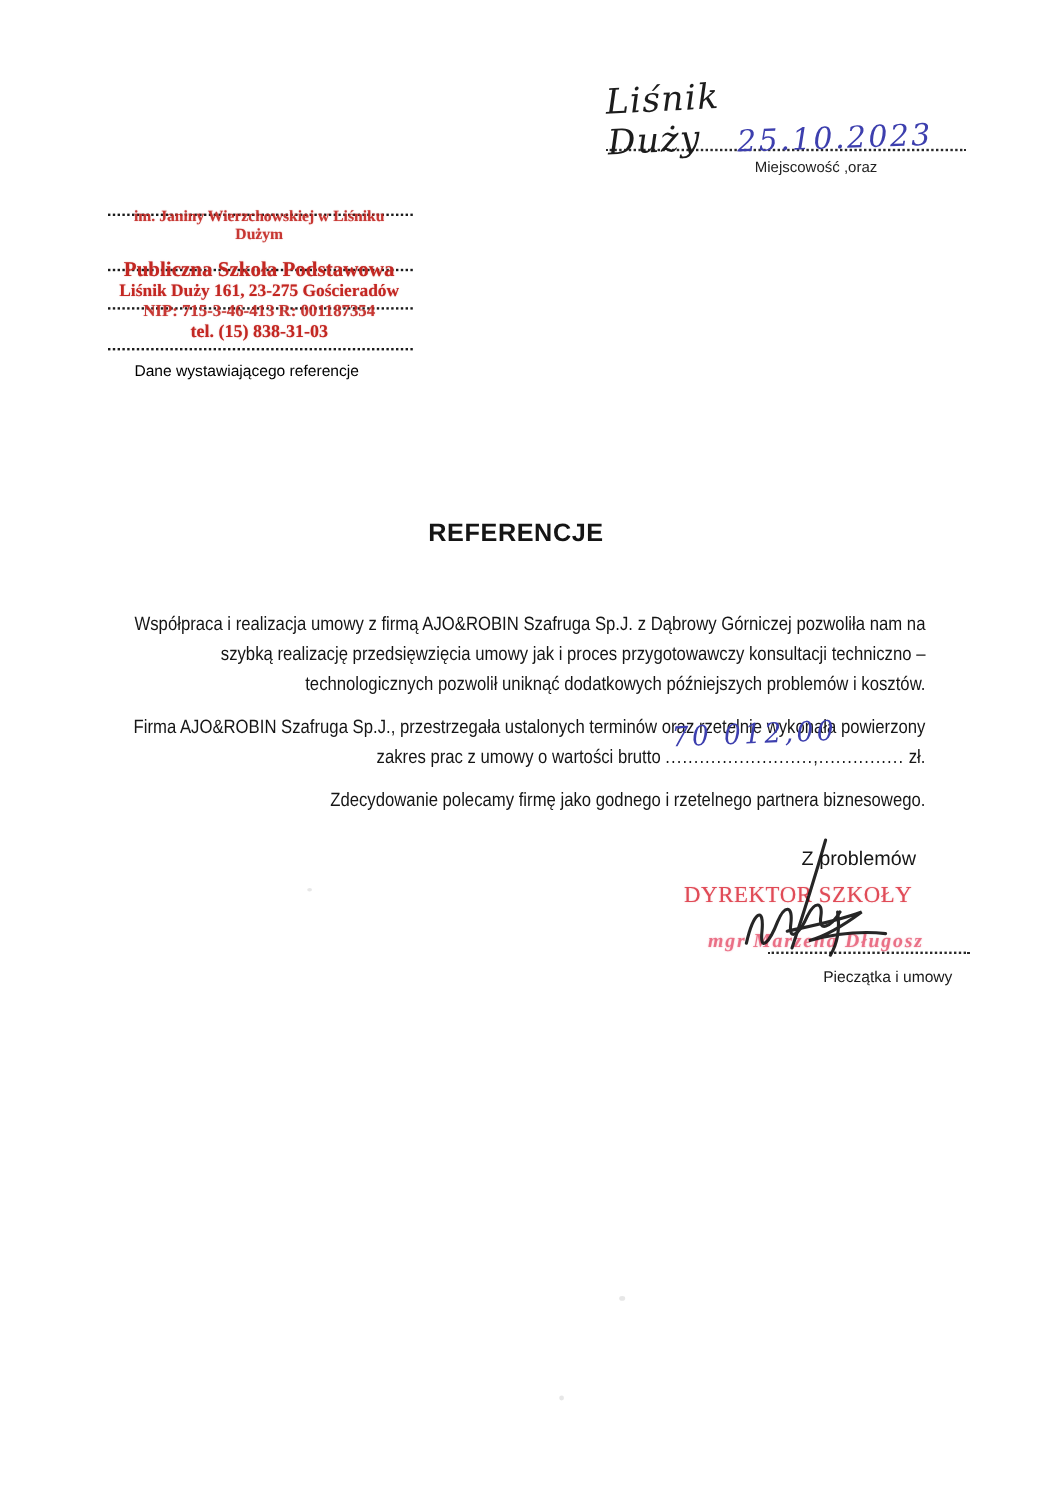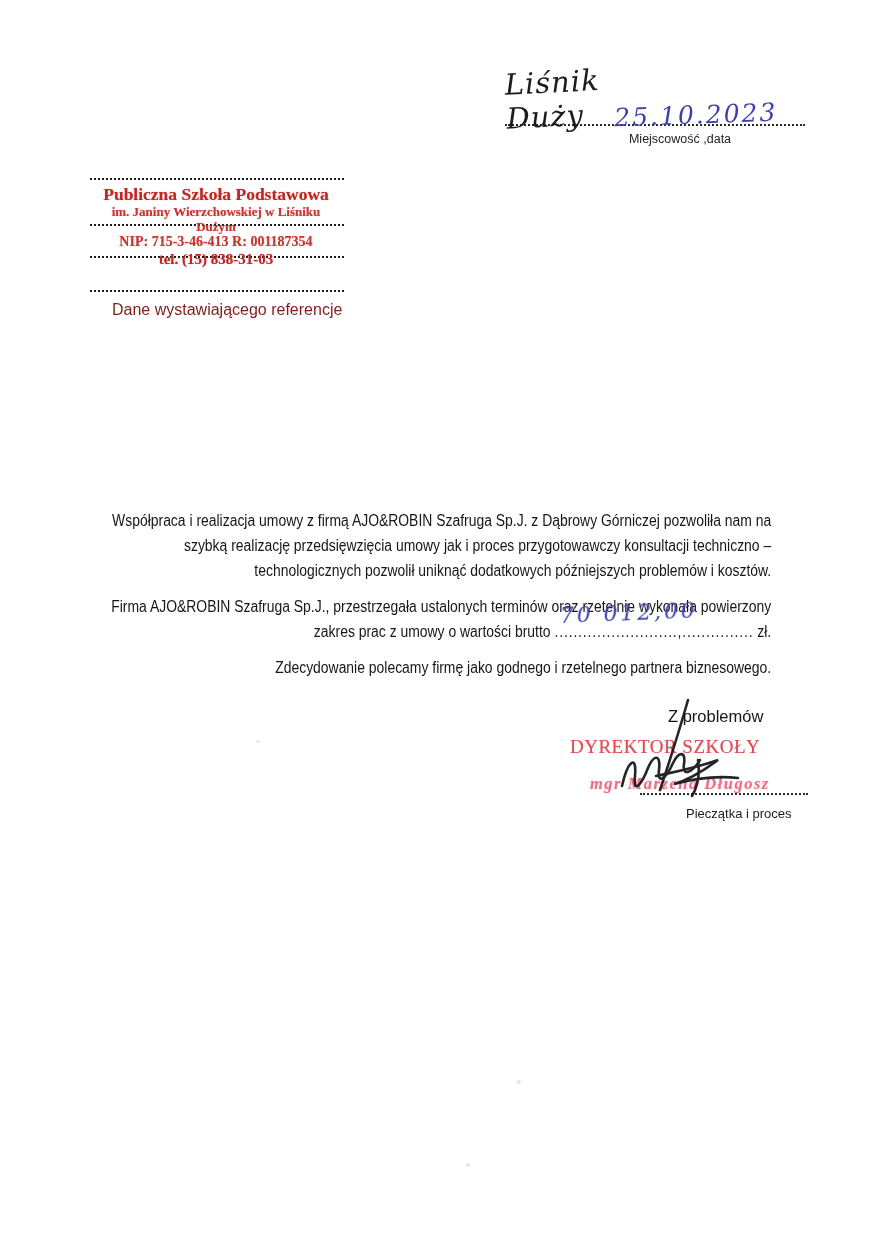--- a/index.html
+++ b/index.html
@@ -38,21 +38,21 @@
   .stamp-l1{font-size:17.5px;margin-top:12px;line-height:20px;}
   .stamp-l2{font-size:13px;line-height:15px;opacity:.92;}
   .stamp-l3{font-size:14.5px;line-height:18px;}
   .stamp-l4{font-size:14px;line-height:16px;opacity:.92;}
   .stamp-l5{font-size:15px;line-height:19px;}
   .form-dots{
     position:absolute;left:-2px;width:254px;height:0;
     border-bottom:2.5px dotted #1c1c1c;z-index:1;
   }
   .fd-1{top:6px;} .fd-2{top:52px;} .fd-3{top:84px;} .fd-4{top:118px;}
-  .issuer-label{position:absolute;left:112px;top:301px;font-size:16px;color:#7f1d1d;}
+  .issuer-label{position:absolute;left:112px;top:301px;font-size:13px;color:#000000;}
   
   .doc-title{
     position:absolute;left:0;top:433px;width:860px;text-align:center;
     font-size:21px;font-weight:bold;letter-spacing:.5px;color:#151515;
   }
   
   .body-text{position:absolute;left:110px;top:508px;width:760px;font-size:16px;color:#161616;}
   .para{margin-bottom:11px;text-align:right;}
   .body-line{
     line-height:25px;white-space:nowrap;
@@ -89,36 +89,38 @@
 </head>
 <body>
 
 <div class="page">
 
   <div class="place-date">
     <div class="pd-row">
       <span class="hand hand-place">Liśnik Duży</span>
       <span class="hand hand-date">25.10.2023</span>
     </div>
-    <div class="pd-label">Miejscowość ,data</div>
+    <div class="pd-label">Miejscowość ,oraz</div>
   </div>
 
   <div class="stamp-block">
     <div class="form-dots fd-1"></div>
     <div class="form-dots fd-2"></div>
     <div class="form-dots fd-3"></div>
     <div class="form-dots fd-4"></div>
+    <div class="stamp-line stamp-c stamp-l2">im. Janiny Wierzchowskiej w Liśniku Dużym</div>
     <div class="stamp-line stamp-c stamp-l1">Publiczna Szkoła Podstawowa</div>
-    <div class="stamp-line stamp-c stamp-l2">im. Janiny Wierzchowskiej w Liśniku Dużym</div>
+    <div class="stamp-line stamp-c stamp-l3">Liśnik Duży 161, 23-275 Gościeradów</div>
     <div class="stamp-line stamp-c stamp-l4">NIP: 715-3-46-413 R: 001187354</div>
     <div class="stamp-line stamp-c stamp-l5">tel. (15) 838-31-03</div>
   </div>
 
   <div class="issuer-label">Dane wystawiającego referencje</div>
 
+  <div class="doc-title">REFERENCJE</div>
 
   <div class="body-text">
     <div class="para">
       <div class="body-line">Współpraca i realizacja umowy z firmą AJO&amp;ROBIN Szafruga Sp.J. z Dąbrowy Górniczej pozwoliła nam na</div>
       <div class="body-line">szybką realizację przedsięwzięcia umowy jak i proces przygotowawczy konsultacji techniczno –</div>
       <div class="body-line">technologicznych pozwolił uniknąć dodatkowych późniejszych problemów i kosztów.</div>
     </div>
     <div class="para">
       <div class="body-line">Firma AJO&amp;ROBIN Szafruga Sp.J., przestrzegała ustalonych terminów oraz rzetelnie wykonała powierzony</div>
       <div class="body-line">
@@ -137,18 +139,18 @@
 
   <svg class="sig-svg" width="190" height="112" viewBox="0 0 190 112">
     <g fill="none" stroke="#141414" stroke-width="2.6" stroke-linecap="round" opacity="0.92">
       <path d="M88,2 C80,30 70,62 60,92"></path>
       <path d="M22,88 c6,-26 15,-32 13,-10 c-2,18 6,10 13,-8 c6,-14 13,-14 11,2 c-2,15 7,9 14,-7 c6,-12 13,-12 11,1 c-2,13 8,9 16,-4"></path>
       <path d="M56,78 c18,-4 40,-8 62,-16 c-16,12 -30,20 -44,24 c22,-6 46,-8 64,-6"></path>
       <path d="M98,62 c2,14 0,26 -6,36"></path>
     </g>
   </svg>
 
-  <div class="piecz-label">Pieczątka i proces</div>
+  <div class="piecz-label">Pieczątka i umowy</div>
 
   <div class="speck" style="left:516px;top:1080px;width:5px;height:4px;"></div>
   <div class="speck" style="left:466px;top:1163px;width:4px;height:4px;"></div>
   <div class="speck" style="left:256px;top:740px;width:4px;height:3px;"></div>
 </div>
 
 </body></html>

